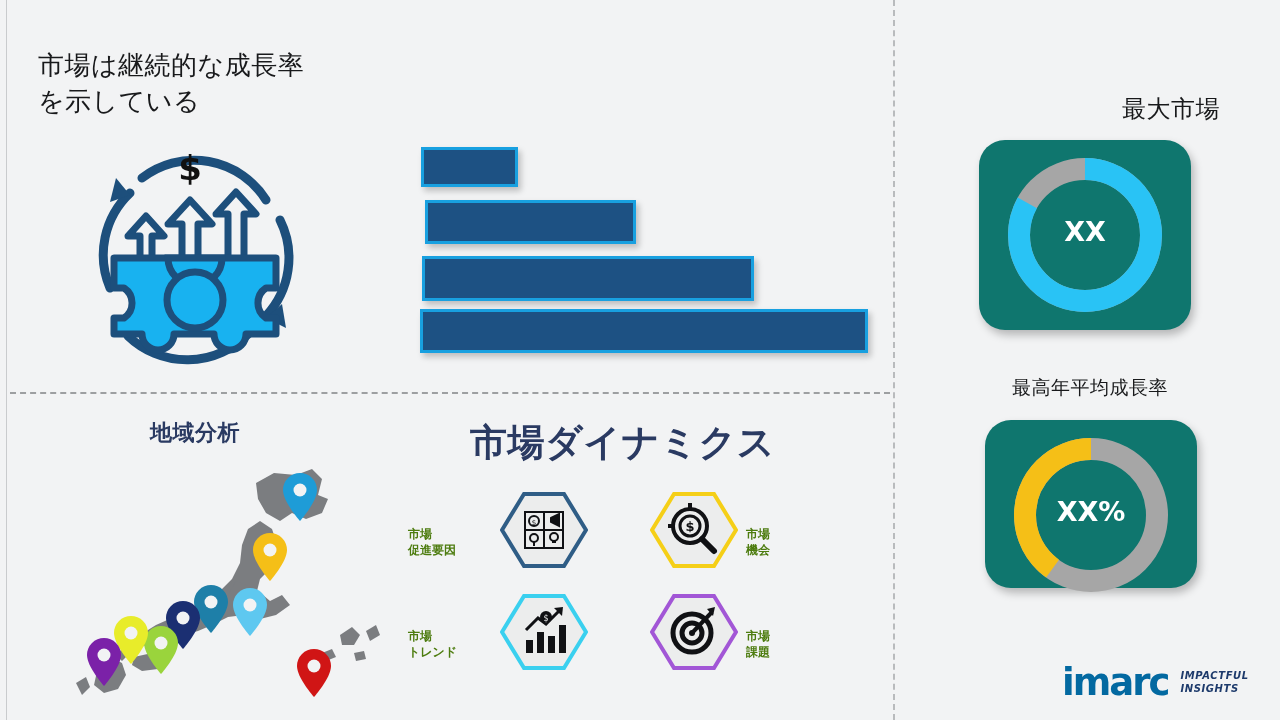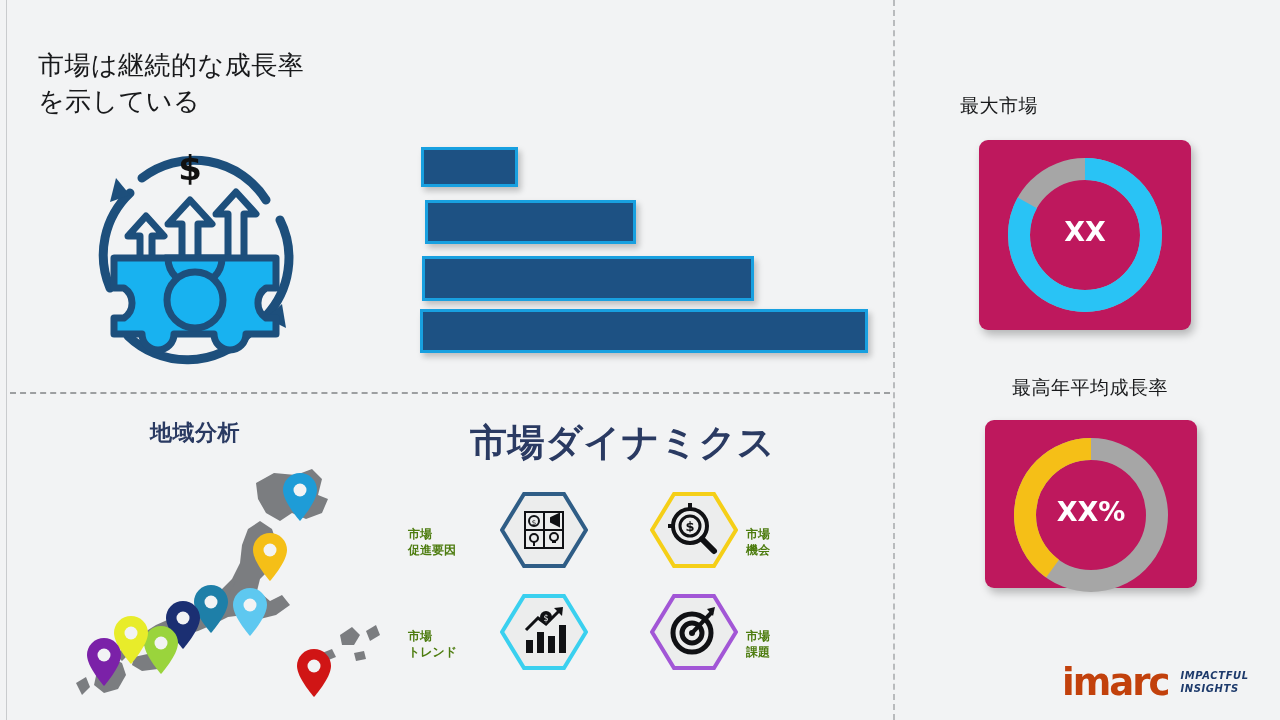--- a/index.html
+++ b/index.html
@@ -22,32 +22,32 @@
   .panel{position:absolute;}
 
   
   .h-dark{color:#18191b;font-weight:normal;letter-spacing:.5px;}
   .h-navy{color:#2a3a62;font-weight:bold;letter-spacing:.5px;}
 
   #title-growth{left:38px;top:48px;width:350px;font-size:26px;line-height:1.38;}
   #title-opportunity{left:420px;top:50px;width:450px;font-size:29px;text-align:left;}
   #title-region{left:150px;top:418px;font-size:22px;}
   #title-dynamics{left:470px;top:418px;font-size:37px;}
-  #title-largest{left:960px;top:93px;width:260px;text-align:left;font-size:19px;}
+  #title-largest{left:960px;top:93px;width:260px;text-align:right;font-size:24px;}
   #title-cagr{left:955px;top:375px;width:270px;text-align:center;font-size:19px;}
 
   
   #growth-icon{left:70px;top:138px;width:250px;height:232px;}
 
   
   .bar{position:absolute;background:#1d5183;border:3px solid #18a0e0;
        box-shadow:3px 4px 6px rgba(0,0,0,.22);box-sizing:border-box;}
 
   
-  .donut-card{position:absolute;border-radius:9px;background:#be185d;
+  .donut-card{position:absolute;border-radius:26px;background:#0f766e;
               box-shadow:3px 5px 9px rgba(0,0,0,.25);}
   #card-largest{left:979px;top:140px;width:212px;height:190px;}
   #card-cagr{left:985px;top:420px;width:212px;height:168px;}
   .donut-svg{position:absolute;left:0;top:0;}
   .donut-label{position:absolute;left:0;right:0;text-align:center;color:#ffffff;
                font-weight:bold;}
   #label-largest{top:76px;font-size:27px;}
   #label-cagr{top:76px;font-size:27px;}
 
   
@@ -56,21 +56,21 @@
   
   .hex-item{position:absolute;display:flex;align-items:center;}
   .hex-wrap{position:relative;width:88px;height:80px;}
   .hex-label{font-size:12px;font-weight:bold;color:#4d7c0f;line-height:1.3;white-space:pre-line;margin-top:26px;}
   .hex-label.right{margin-left:8px;}
   .hex-label.left{margin-right:6px;text-align:left;width:86px;}
 
   
   #logo{position:absolute;left:1062px;top:660px;width:185px;height:44px;
         display:flex;align-items:center;}
-  .logo-word{font-size:37px;font-weight:bold;color:#c2410c;letter-spacing:-2px;
+  .logo-word{font-size:37px;font-weight:bold;color:#0369a1;letter-spacing:-2px;
              line-height:1;font-family:"DejaVu Sans","Liberation Sans",sans-serif;}
   .logo-bar{width:3px;height:30px;background:#1d3a6b;margin:0 7px 0 5px;}
   .logo-tag{font-size:10px;font-weight:bold;color:#1d3a6b;line-height:1.35;
             letter-spacing:.6px;white-space:pre-line;font-style:italic;}
 </style>
 </head>
 <body>
 
 <div class="stage">
 

